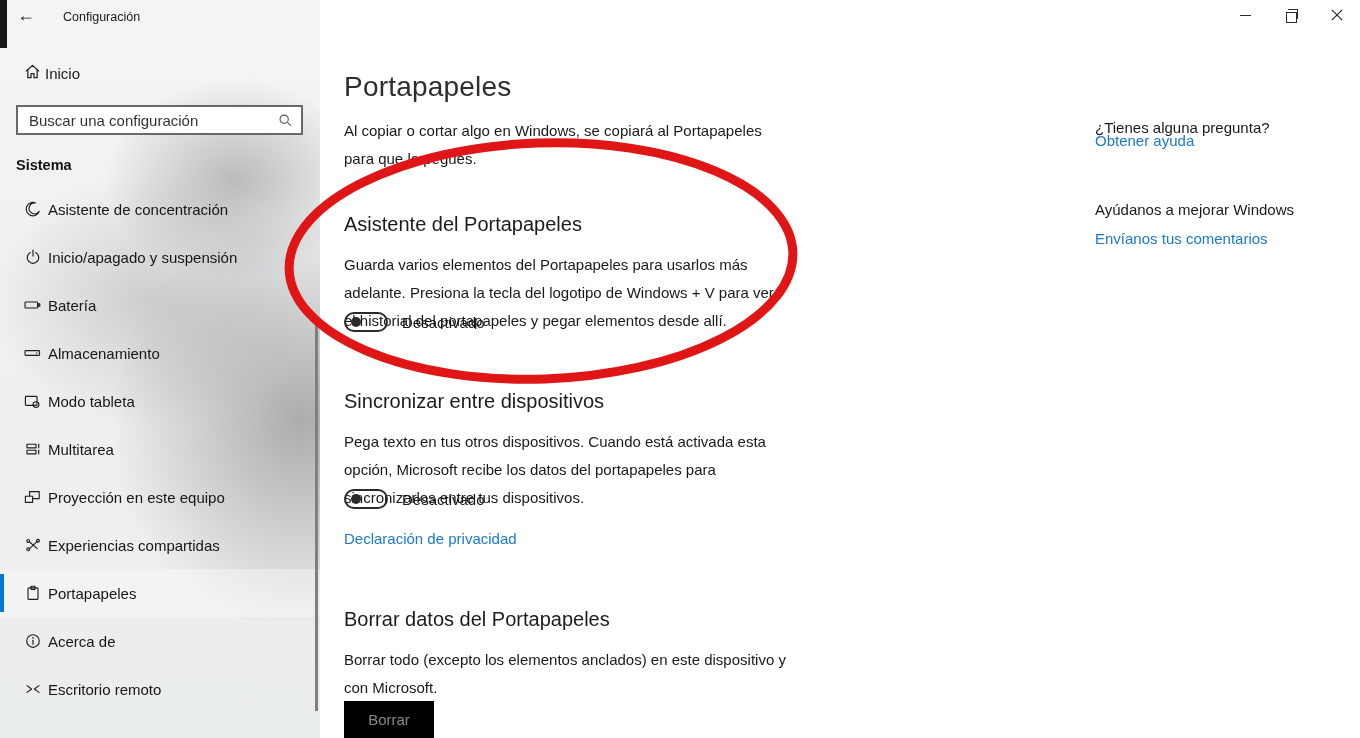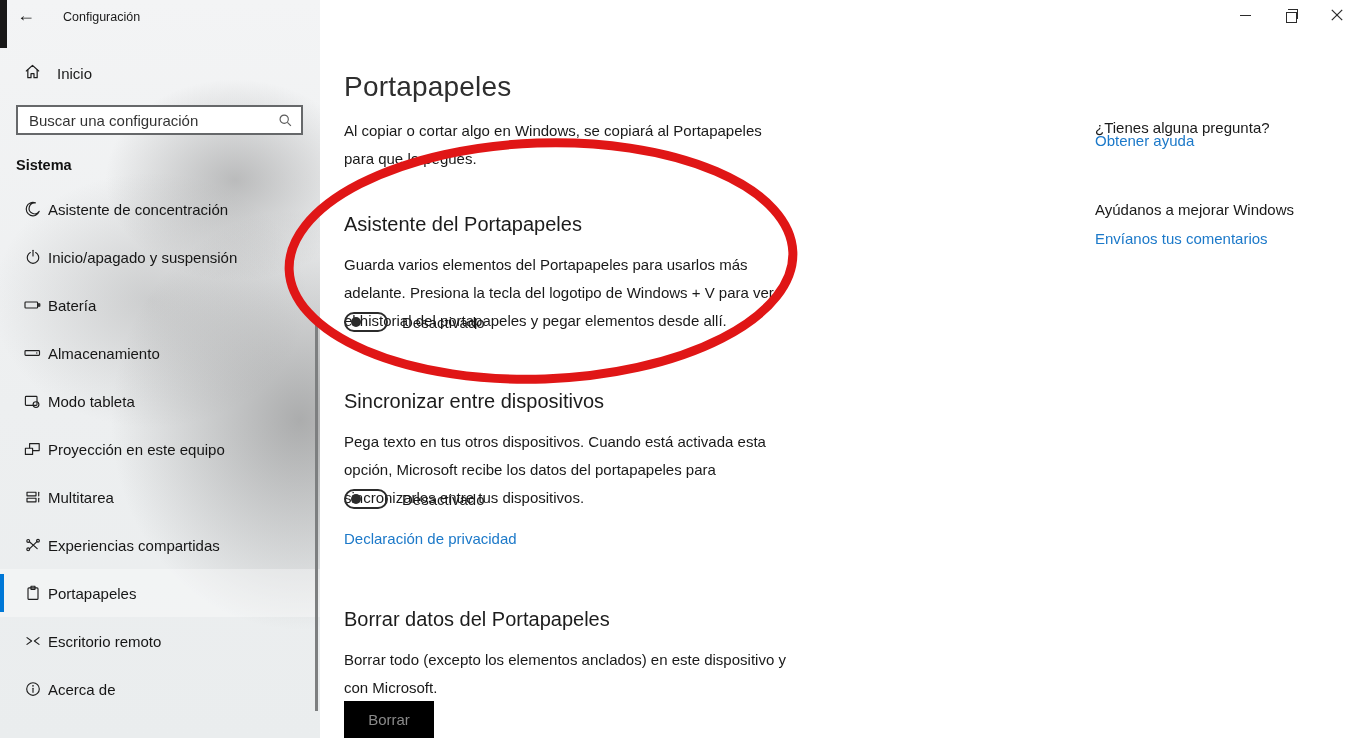--- a/index.html
+++ b/index.html
@@ -17,21 +17,21 @@
       radial-gradient(180px 140px at 235px 180px, rgba(105,105,105,.40), rgba(105,105,105,0) 72%),
       radial-gradient(270px 300px at 300px 420px, rgba(100,100,100,.48), rgba(100,100,100,0) 70%),
       radial-gradient(210px 170px at 150px 300px, rgba(125,125,125,.30), rgba(125,125,125,0) 75%),
       linear-gradient(180deg,#f3f4f5 0%,#edeff0 55%,#eaedee 100%);
   }
   .edge-artifact{left:0;top:0;width:7px;height:48px;background:#181818;}
   .back-arrow{left:17px;top:5px;font-size:18px;color:#1a1a1a;cursor:pointer;}
   .app-title{left:63px;top:10px;font-size:12.5px;color:#1a1a1a;}
   .home-row{left:0;top:57px;width:300px;height:32px;display:flex;align-items:center;cursor:pointer;}
   .home-row .nicon{margin-left:24px;}
-  .home-row .nlabel{margin-left:16px;font-size:15px;}
+  .home-row .nlabel{margin-left:4px;font-size:15px;}
   .searchbox{
     left:16px;top:105px;width:287px;height:30px;box-sizing:border-box;
     border:2px solid #66686a;background:#ffffff;display:flex;align-items:center;
   }
   .searchbox input{
     flex:1;border:none;outline:none;background:transparent;margin-left:9px;
     font-family:inherit;font-size:15px;color:#7f1d1d;
   }
   .searchbox input::placeholder{color:#1f1f1f;opacity:.92;}
   .search-glyph{margin-right:8px;display:flex;}
@@ -170,38 +170,38 @@
           <svg width="17" height="16" viewBox="0 0 17 16">
               <rect x="1.4" y="3.4" width="11.6" height="9" rx="0.8"></rect>
               <circle cx="12" cy="11.6" r="2.9"></circle>
             </svg>
         </span>
         <span class="nlabel">Modo tableta</span>
       </div>
 
       <div class="nav-item">
         <span class="nicon">
-          <svg width="17" height="16" viewBox="0 0 17 16">
-              <rect x="5.6" y="2.6" width="9.6" height="7"></rect>
-              <rect x="1.4" y="7.2" width="7.2" height="6.2" fill="#eef0f1"></rect>
-            </svg>
-        </span>
-        <span class="nlabel">Proyección en este equipo</span>
-      </div>
-
-      <div class="nav-item">
-        <span class="nicon">
           <svg width="16" height="16" viewBox="0 0 16 16">
               <rect x="2" y="3.2" width="9" height="3.6"></rect>
               <rect x="2" y="9.2" width="9" height="3.6"></rect>
               <line x1="13.7" y1="3.2" x2="13.7" y2="6.8"></line>
               <line x1="13.7" y1="9.2" x2="13.7" y2="12.8"></line>
             </svg>
         </span>
         <span class="nlabel">Multitarea</span>
+      </div>
+
+      <div class="nav-item">
+        <span class="nicon">
+          <svg width="17" height="16" viewBox="0 0 17 16">
+              <rect x="5.6" y="2.6" width="9.6" height="7"></rect>
+              <rect x="1.4" y="7.2" width="7.2" height="6.2" fill="#eef0f1"></rect>
+            </svg>
+        </span>
+        <span class="nlabel">Proyección en este equipo</span>
       </div>
 
       <div class="nav-item">
         <span class="nicon">
           <svg width="16" height="16" viewBox="0 0 16 16">
               <line x1="4.4" y1="4.8" x2="12.2" y2="11.6"></line>
               <line x1="12.2" y1="4.4" x2="4.4" y2="11.8"></line>
               <circle cx="3.2" cy="3.9" r="1.4"></circle>
               <circle cx="3.2" cy="12.3" r="1.4"></circle>
               <circle cx="13" cy="3.7" r="1.4"></circle>
@@ -217,36 +217,36 @@
               <rect x="3" y="2.8" width="10" height="11.6" rx="1"></rect>
               <rect x="6" y="1.2" width="4" height="3.1"></rect>
             </svg>
         </span>
         <span class="nlabel">Portapapeles</span>
       </div>
 
       <div class="nav-item">
         <span class="nicon">
           <svg width="16" height="16" viewBox="0 0 16 16">
-              <path d="M2 4.6 L6.6 8 L2 11.4"></path>
-              <path d="M14 4.6 L9.4 8 L14 11.4"></path>
-            </svg>
-        </span>
-        <span class="nlabel">Escritorio remoto</span>
-      </div>
-
-      <div class="nav-item">
-        <span class="nicon">
-          <svg width="16" height="16" viewBox="0 0 16 16">
               <circle cx="8" cy="8" r="6.3"></circle>
               <line x1="8" y1="7.3" x2="8" y2="11.3"></line>
               <circle cx="8" cy="4.8" r="0.85" fill="#1f1f1f" stroke="none"></circle>
             </svg>
         </span>
         <span class="nlabel">Acerca de</span>
+      </div>
+
+      <div class="nav-item">
+        <span class="nicon">
+          <svg width="16" height="16" viewBox="0 0 16 16">
+              <path d="M2 4.6 L6.6 8 L2 11.4"></path>
+              <path d="M14 4.6 L9.4 8 L14 11.4"></path>
+            </svg>
+        </span>
+        <span class="nlabel">Escritorio remoto</span>
       </div>
 
     </div>
 
     <div class="abs side-scrollbar"></div>
   </div>
 
   <div class="wincontrols">
     <div class="wc">
       <span class="min-glyph"></span>

